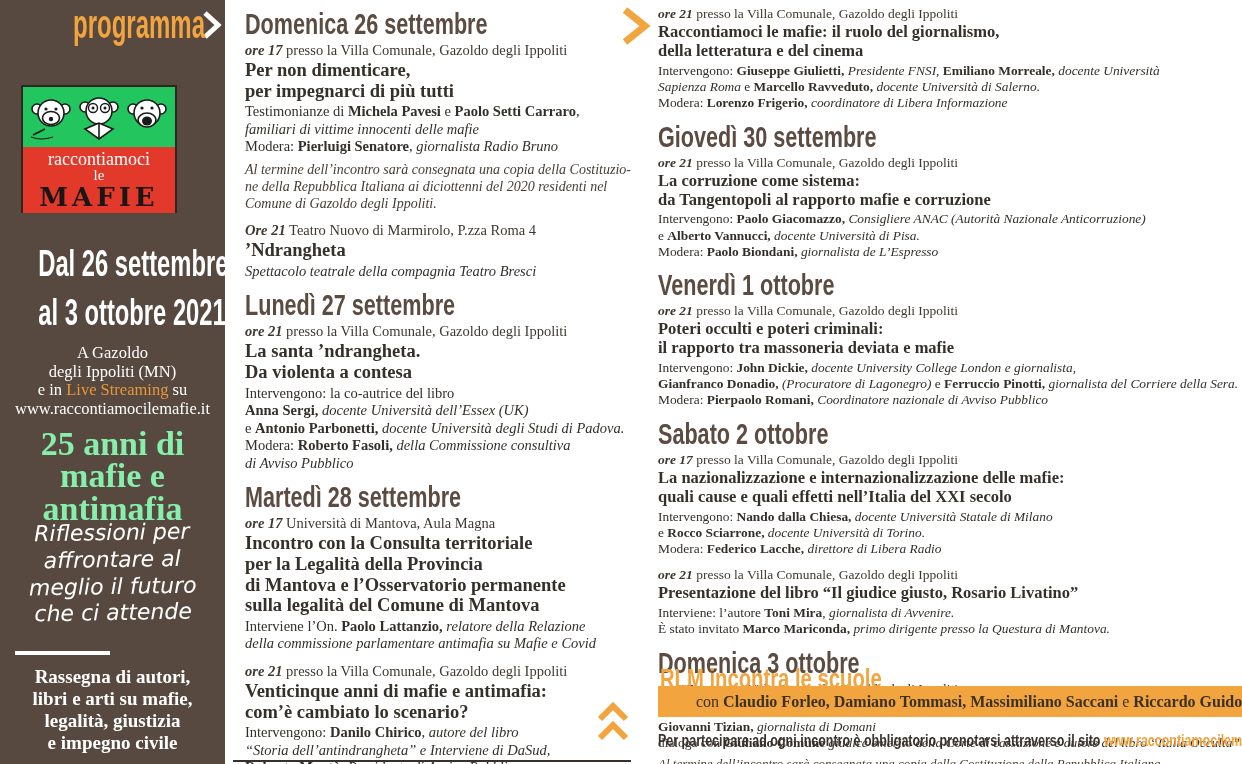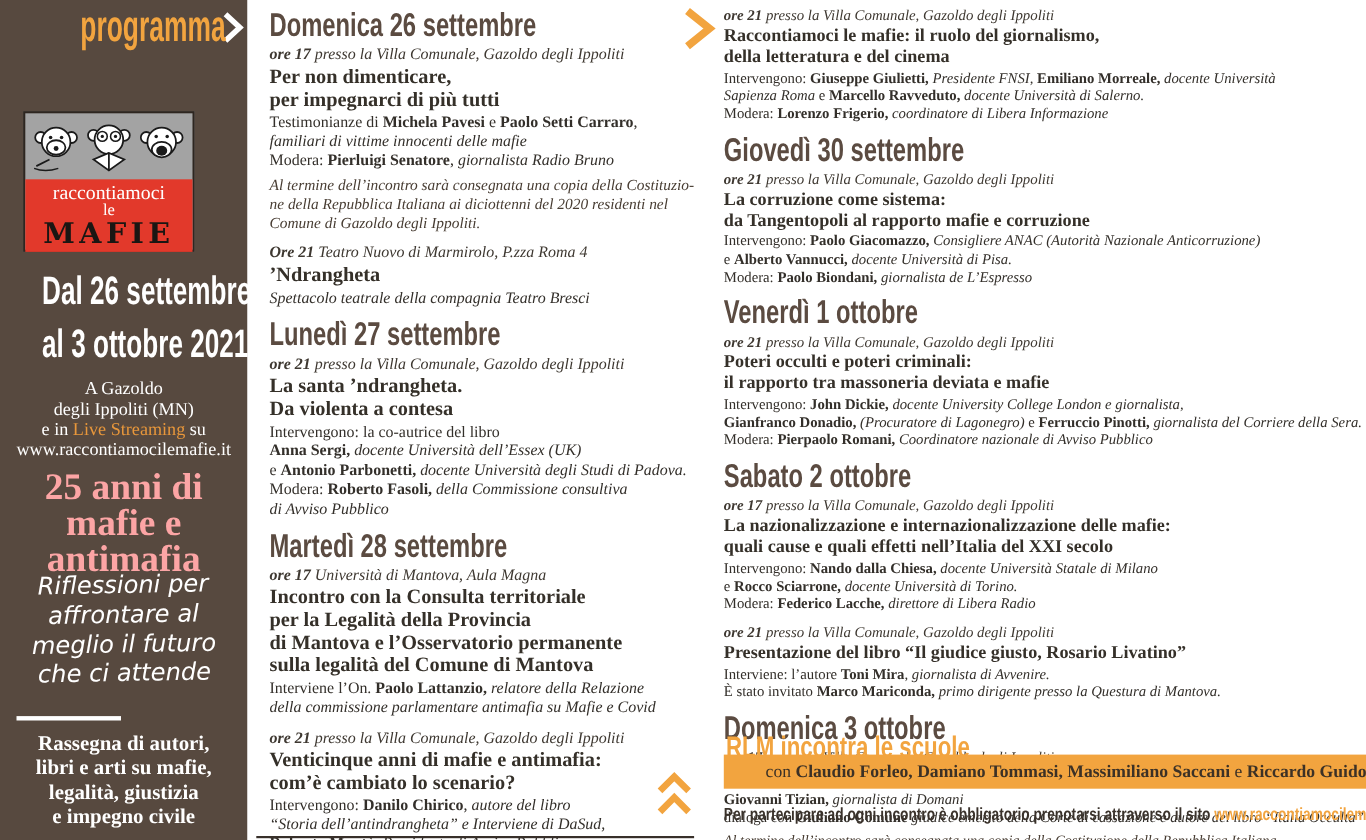--- a/index.html
+++ b/index.html
@@ -5,54 +5,54 @@
   html,body{margin:0;padding:0;}
   body{width:1242px;height:764px;background:#ffffff;position:relative;overflow:hidden;
        font-family:"Liberation Serif", serif;color:#332F2A;}
   .cond{font-family:"Liberation Sans", sans-serif;font-weight:700;display:inline-block;
         white-space:nowrap;}
   
   .sidebar{position:absolute;left:0;top:0;width:225px;height:764px;background:#57493F;}
   .programma-row{position:absolute;top:2px;right:2px;display:flex;align-items:center;}
   .programma{color:#F2A43F;font-size:40px;transform:scaleX(.60);transform-origin:right center;letter-spacing:0;}
   .prog-chev{margin-left:-4px;display:block;}
-  .logo{position:absolute;left:21px;top:101px;width:156px;height:128px;background:#a3a3a3;
+  .logo{position:absolute;left:21px;top:85px;width:156px;height:128px;background:#22c55e;
         border:2px solid #2E2620;box-sizing:border-box;}
   .logo-top{height:58px;display:flex;align-items:center;justify-content:space-around;padding:2px 4px 0 4px;}
   .logo-bottom{height:66px;background:#E2392B;color:#fff;text-align:center;line-height:1;}
   .logo-l1{font-size:18px;padding-top:3px;}
   .logo-l2{font-size:15px;}
   .logo-l3{color:#1A1613;font-family:"DejaVu Serif", serif;font-weight:bold;font-size:26px;
            letter-spacing:4px;margin-top:1px;}
   .dates{position:absolute;top:240px;left:0;width:225px;text-align:center;color:#fff;line-height:1.5;}
   .dates .cond{font-size:36px;transform:scaleX(.66);transform-origin:center;display:block;line-height:1.35;}
   .loc{position:absolute;top:344px;left:0;width:225px;text-align:center;color:#fff;
        font-size:16.5px;line-height:1.13;}
   .loc .hl{color:#E8973B;}
-  .anni{position:absolute;top:428px;left:0;width:225px;text-align:center;color:#fca5a5;
+  .anni{position:absolute;top:428px;left:0;width:225px;text-align:center;color:#86efac;
         font-weight:bold;font-size:34px;line-height:.95;}
   .tagline{position:absolute;top:520px;left:0;width:225px;text-align:center;color:#fff;
            font-family:"DejaVu Sans", cursive, sans-serif;font-style:italic;
            font-size:22px;line-height:1.22;transform:rotate(-1deg);}
   .divider{position:absolute;top:651px;left:15px;width:95px;height:4px;background:#fff;}
   .rassegna{position:absolute;top:666px;left:0;width:225px;text-align:center;color:#fff;
             font-weight:bold;font-size:19px;line-height:1.15;}
   
   .main{position:absolute;left:225px;top:0;width:1017px;height:764px;background:#fff;}
   .col{position:absolute;top:6px;}
   .col1{left:20px;width:392px;}
   .col2{left:433px;width:586px;height:752px;}
   .day-header{color:#5B4B41;margin:3px 0 3px 0;line-height:1;text-decoration:underline;}
   .day-header .cond{font-size:30px;transform:scaleX(.72);transform-origin:left bottom;}
   .event{margin:0 0 10px 0;}
   .meta{margin:0;color:#3E3831;}
   .col1 .meta{font-size:14.5px;line-height:17px;}
   .col2 .meta{font-size:13.5px;line-height:16px;}
   .meta .time{font-weight:bold;font-style:italic;}
-  .meta .venue{font-style:italic;text-align:center;}
+  .meta .venue{text-align:center;}
   .title{margin:1px 0 2px 0;font-weight:bold;color:#353029;}
   .col1 .title{font-size:18.5px;line-height:1.12;}
   .col2 .title{font-size:16.5px;line-height:1.15;}
   .line{margin:0;}
   .col1 .line{font-size:14.5px;line-height:17.5px;}
   .col2 .line{font-size:13.4px;line-height:16.2px;}
   .note{margin:5px 0 0 0;font-style:italic;color:#473C32;}
   .col1 .note{font-size:14px;line-height:17px;}
   .col2 .note{font-size:13px;line-height:16px;}
   .seg.b{font-weight:bold;text-align:right;}

